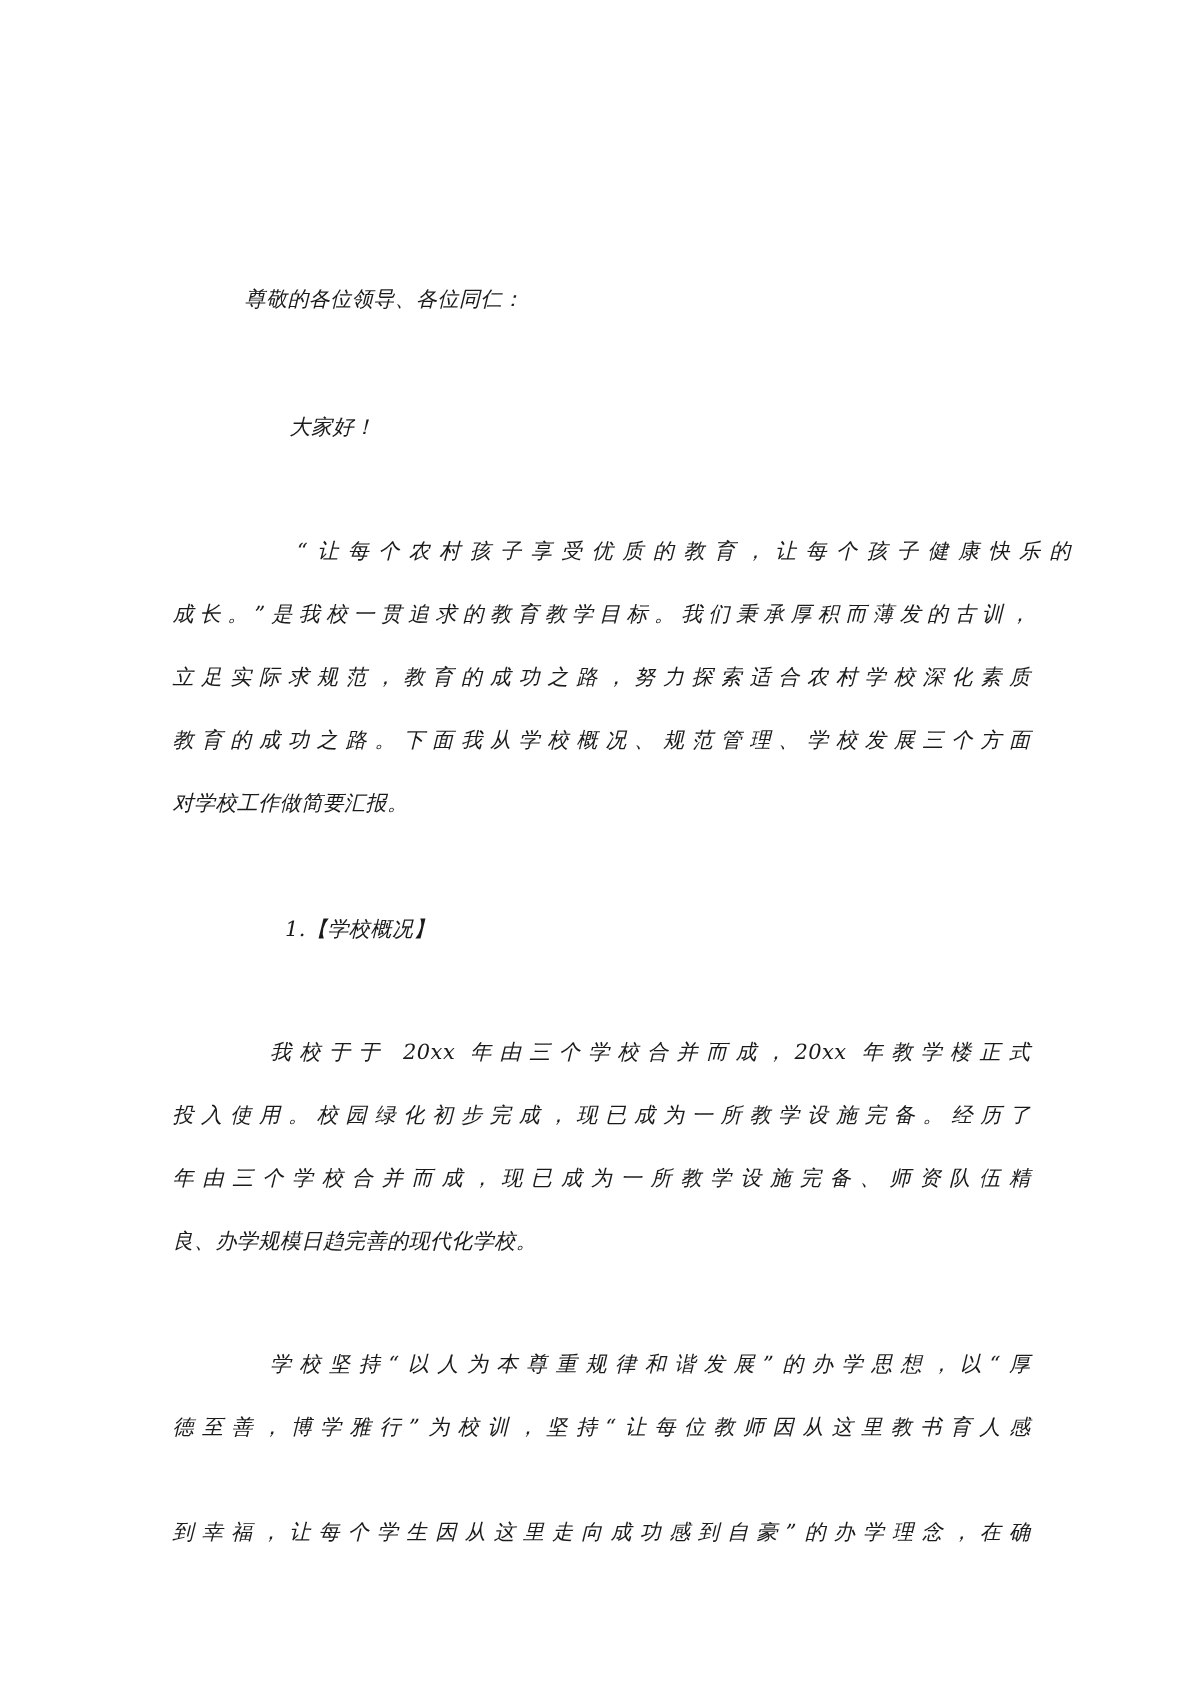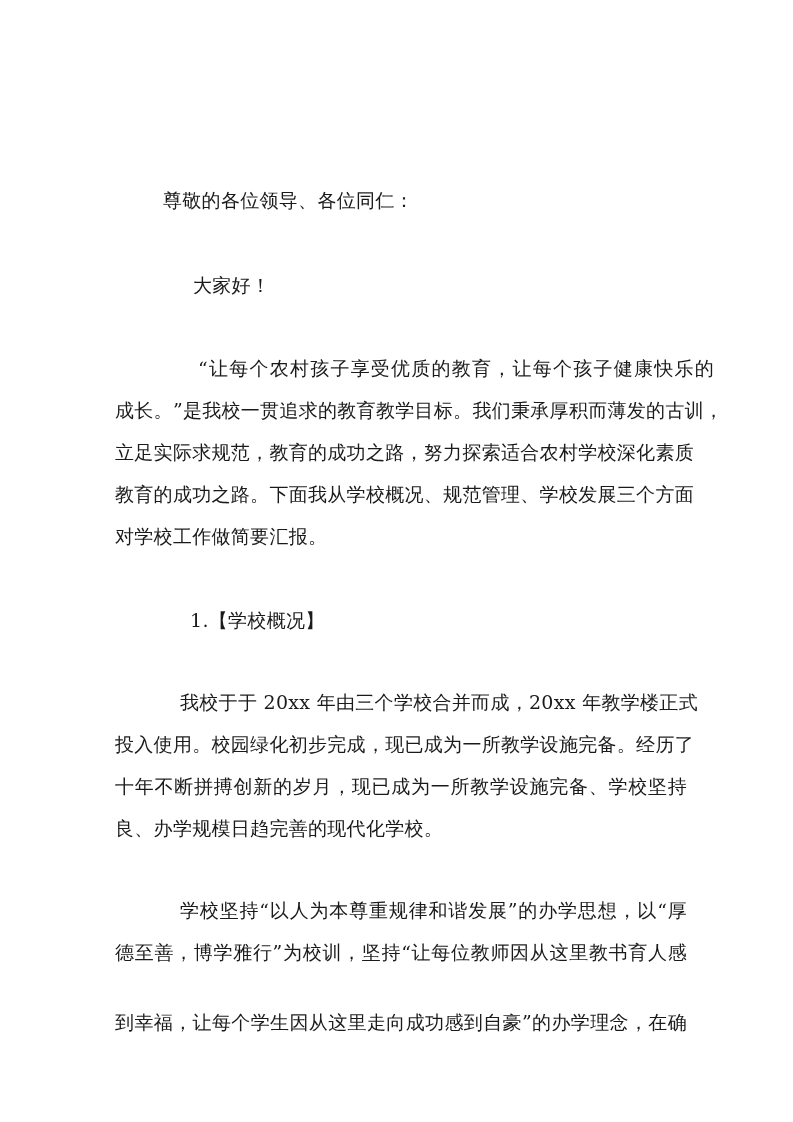--- a/index.html
+++ b/index.html
@@ -17,24 +17,25 @@
     }
     .page {
       position: absolute;
       left: 0; top: 0;
       width: 793px; height: 1122px;
     }
     .line {
       position: absolute;
       left: 115px;
       width: 572px;
-      font-size: 19px;
+      font-size: 14px;
       line-height: 24px;
       white-space: nowrap;
       letter-spacing: 0.3px;
+      font-style: italic;
     }
     .justify {
       text-align: justify;
       text-align-last: justify;
     }
   </style>
 </head>
 <body>
 
 <div class="page">
@@ -49,21 +50,21 @@
     <div class="line justify" style="top:440px;">立足实际求规范，教育的成功之路，努力探索适合农村学校深化素质</div>
     <div class="line justify" style="top:482px;">教育的成功之路。下面我从学校概况、规范管理、学校发展三个方面</div>
     <div class="line" style="top:524px; width:auto;">对学校工作做简要汇报。</div>
   </div>
 
   <div class="line" style="top:608px; left:190px; width:auto;">1.【学校概况】</div>
 
   <div>
     <div class="line justify" style="top:690px; left:180px; width:507px;">我校于于 20xx 年由三个学校合并而成，20xx 年教学楼正式</div>
     <div class="line justify" style="top:732px;">投入使用。校园绿化初步完成，现已成为一所教学设施完备。经历了</div>
-    <div class="line justify" style="top:774px;">十年不断拼搏创新的岁月，现已成为一所教学设施完备、学校坚持</div>
+    <div class="line justify" style="top:774px;">年由三个学校合并而成，现已成为一所教学设施完备、师资队伍精</div>
     <div class="line" style="top:816px; width:auto;">良、办学规模日趋完善的现代化学校。</div>
   </div>
 
   <div>
     <div class="line justify" style="top:898px; left:180px; width:507px;">学校坚持“以人为本尊重规律和谐发展”的办学思想，以“厚</div>
     <div class="line justify" style="top:940px;">德至善，博学雅行”为校训，坚持“让每位教师因从这里教书育人感</div>
     <div class="line justify" style="top:982px;margin-top:28px;">到幸福，让每个学生因从这里走向成功感到自豪”的办学理念，在确</div>
   </div>
 
 </div>

